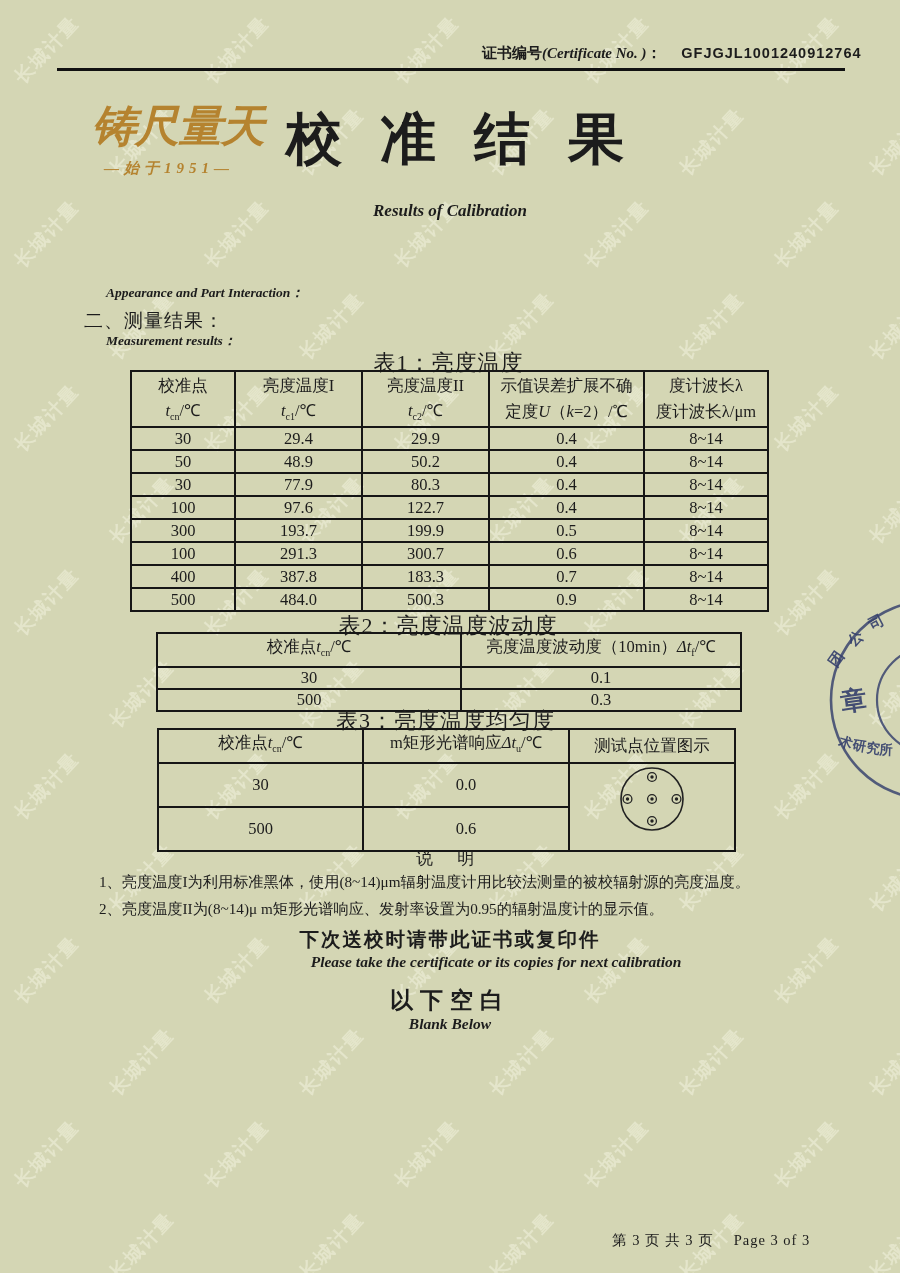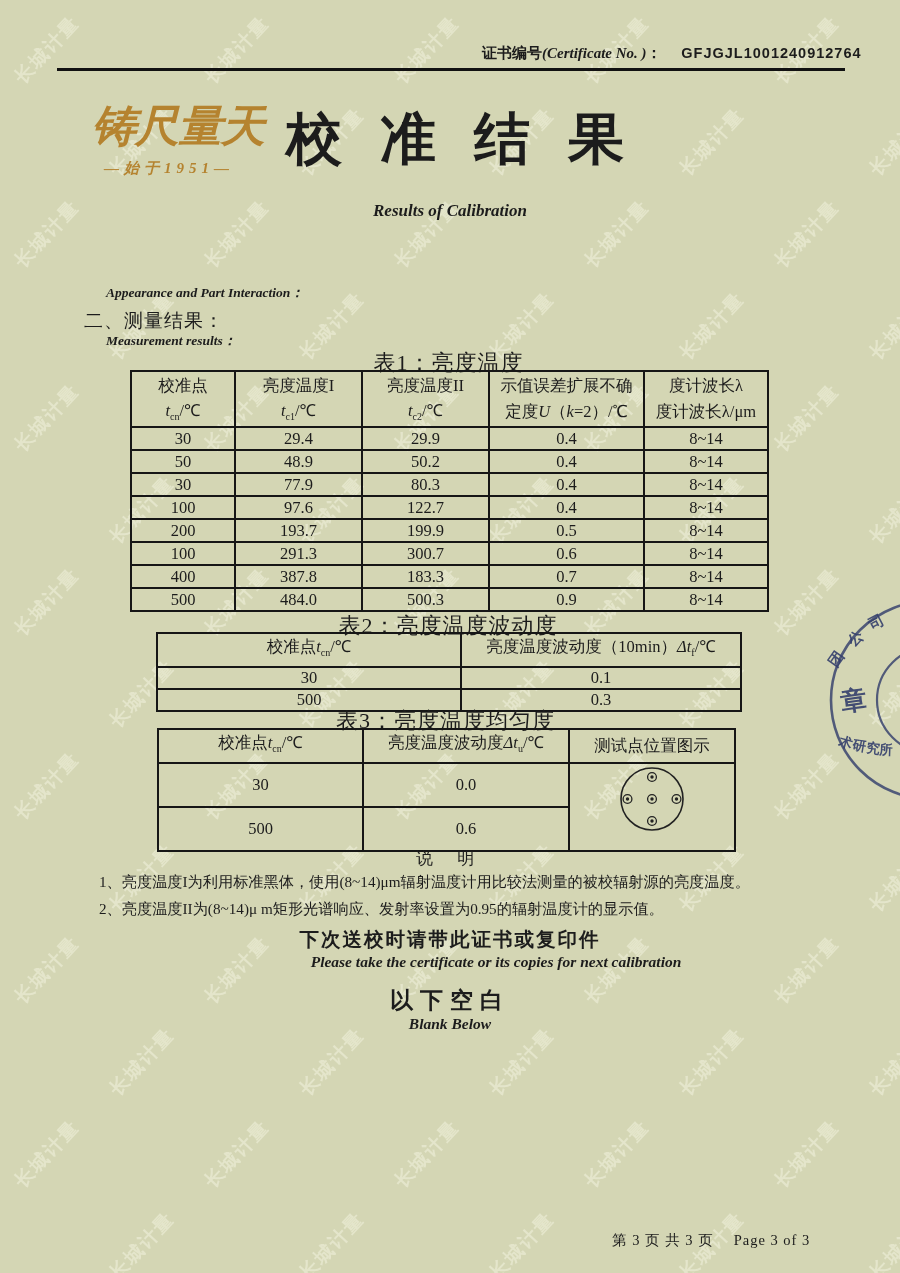--- a/index.html
+++ b/index.html
@@ -201,21 +201,21 @@
           <td>8~14</td>
         </tr>
     <tr class="dat">
           <td>100</td>
           <td>97.6</td>
           <td>122.7</td>
           <td>0.4</td>
           <td>8~14</td>
         </tr>
     <tr class="dat">
-          <td>200</td>
+          <td>300</td>
           <td>193.7</td>
           <td>199.9</td>
           <td>0.5</td>
           <td>8~14</td>
         </tr>
     <tr class="dat">
           <td>100</td>
           <td>291.3</td>
           <td>300.7</td>
           <td>0.6</td>
@@ -263,21 +263,21 @@
   <div class="fg tbl-title" style="top:706px;left:157px;width:577px;">表3：亮度温度均匀度</div>
   <table class="fg tbl t3" style="top:728px;left:157px;width:577px;">
     <colgroup>
         <col style="width:205px">
         <col style="width:206px">
         <col style="width:166px">
       </colgroup>
     <tbody>
         <tr class="hdr">
       <td><span>校准点</span><i>t</i><sub>cn</sub><span>/℃</span></td>
-      <td><span>亮度温度波动度</span><i>Δt</i><sub>u</sub><span>/℃</span></td>
+      <td><span>m矩形光谱响应</span><i>Δt</i><sub>u</sub><span>/℃</span></td>
       <td>测试点位置图示</td>
     </tr>
     <tr class="dat">
       <td>30</td>
       <td>0.0</td>
       <td rowspan="2">
         <svg width="68" height="68" viewBox="0 0 68 68">
           <circle class="dia-line" cx="34" cy="34" r="31" stroke-width="1.6"></circle>
           <g>
             <circle class="dia-line" cx="34" cy="12" r="4.4" stroke-width="1.3"></circle>

